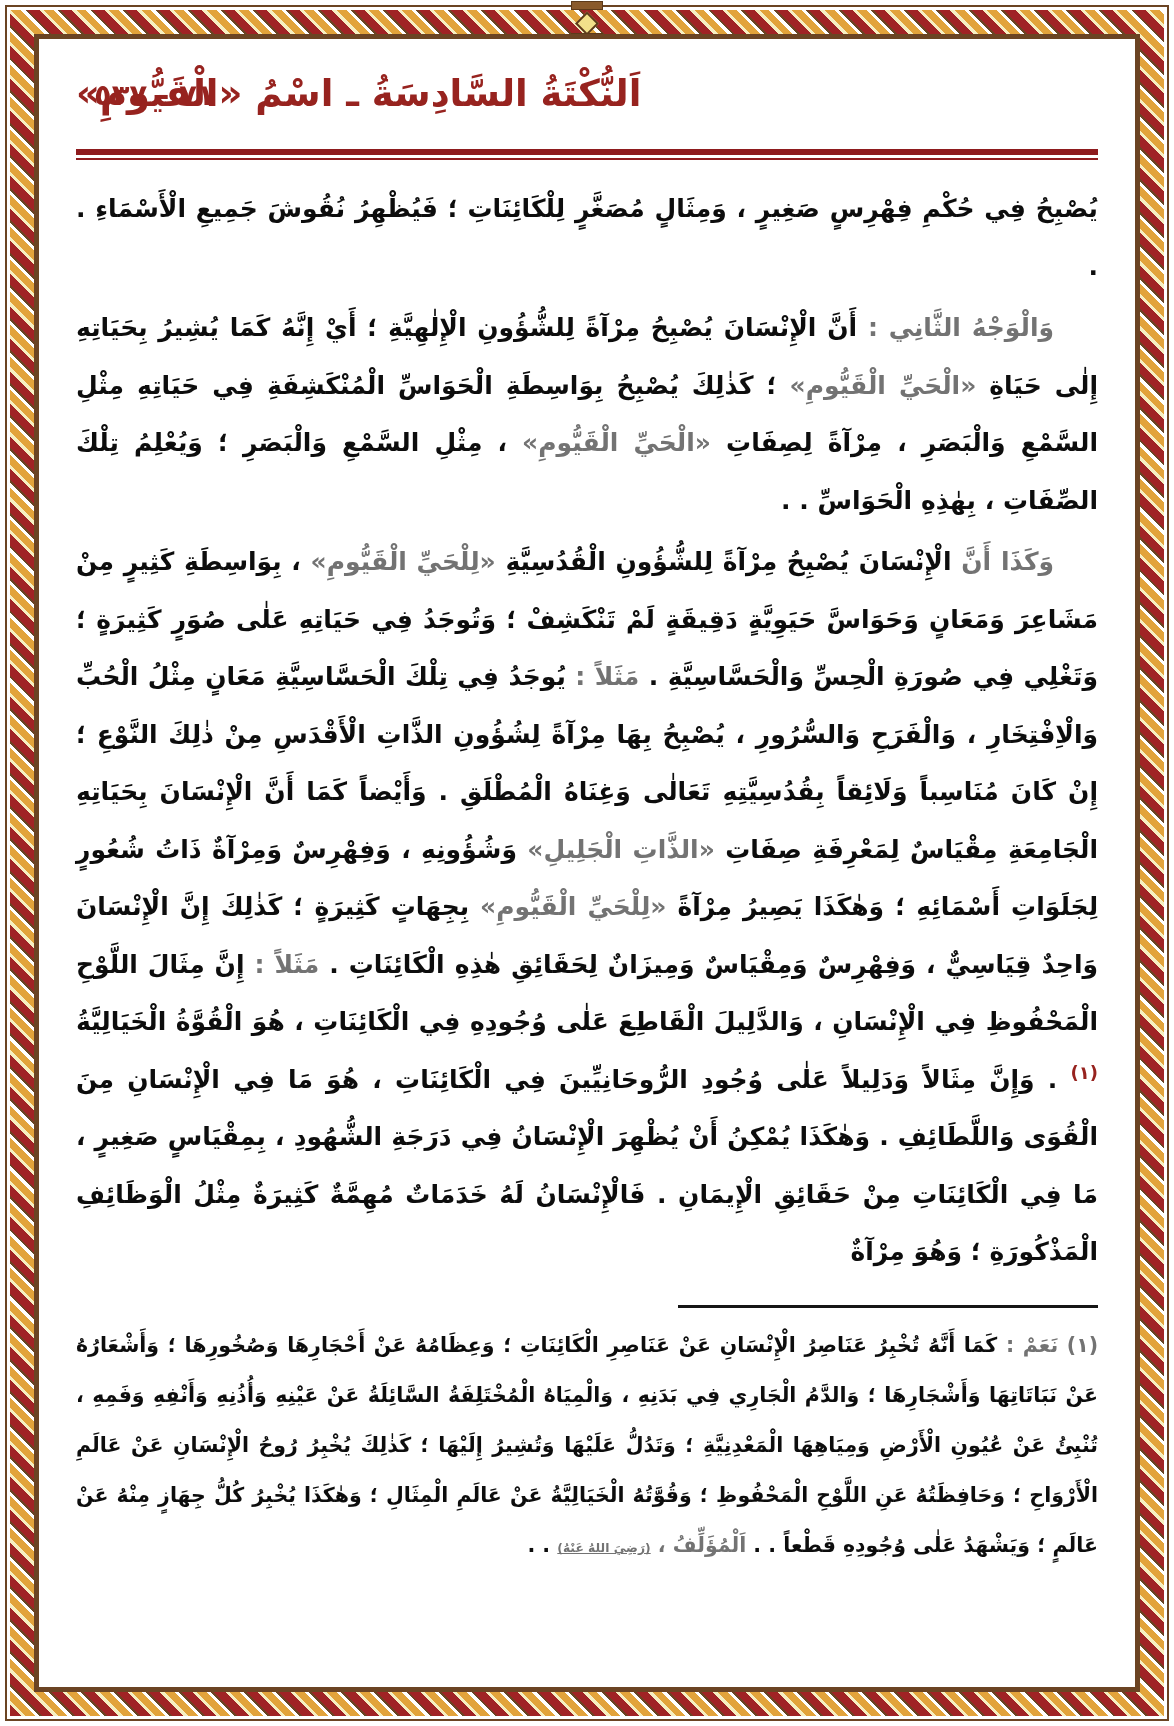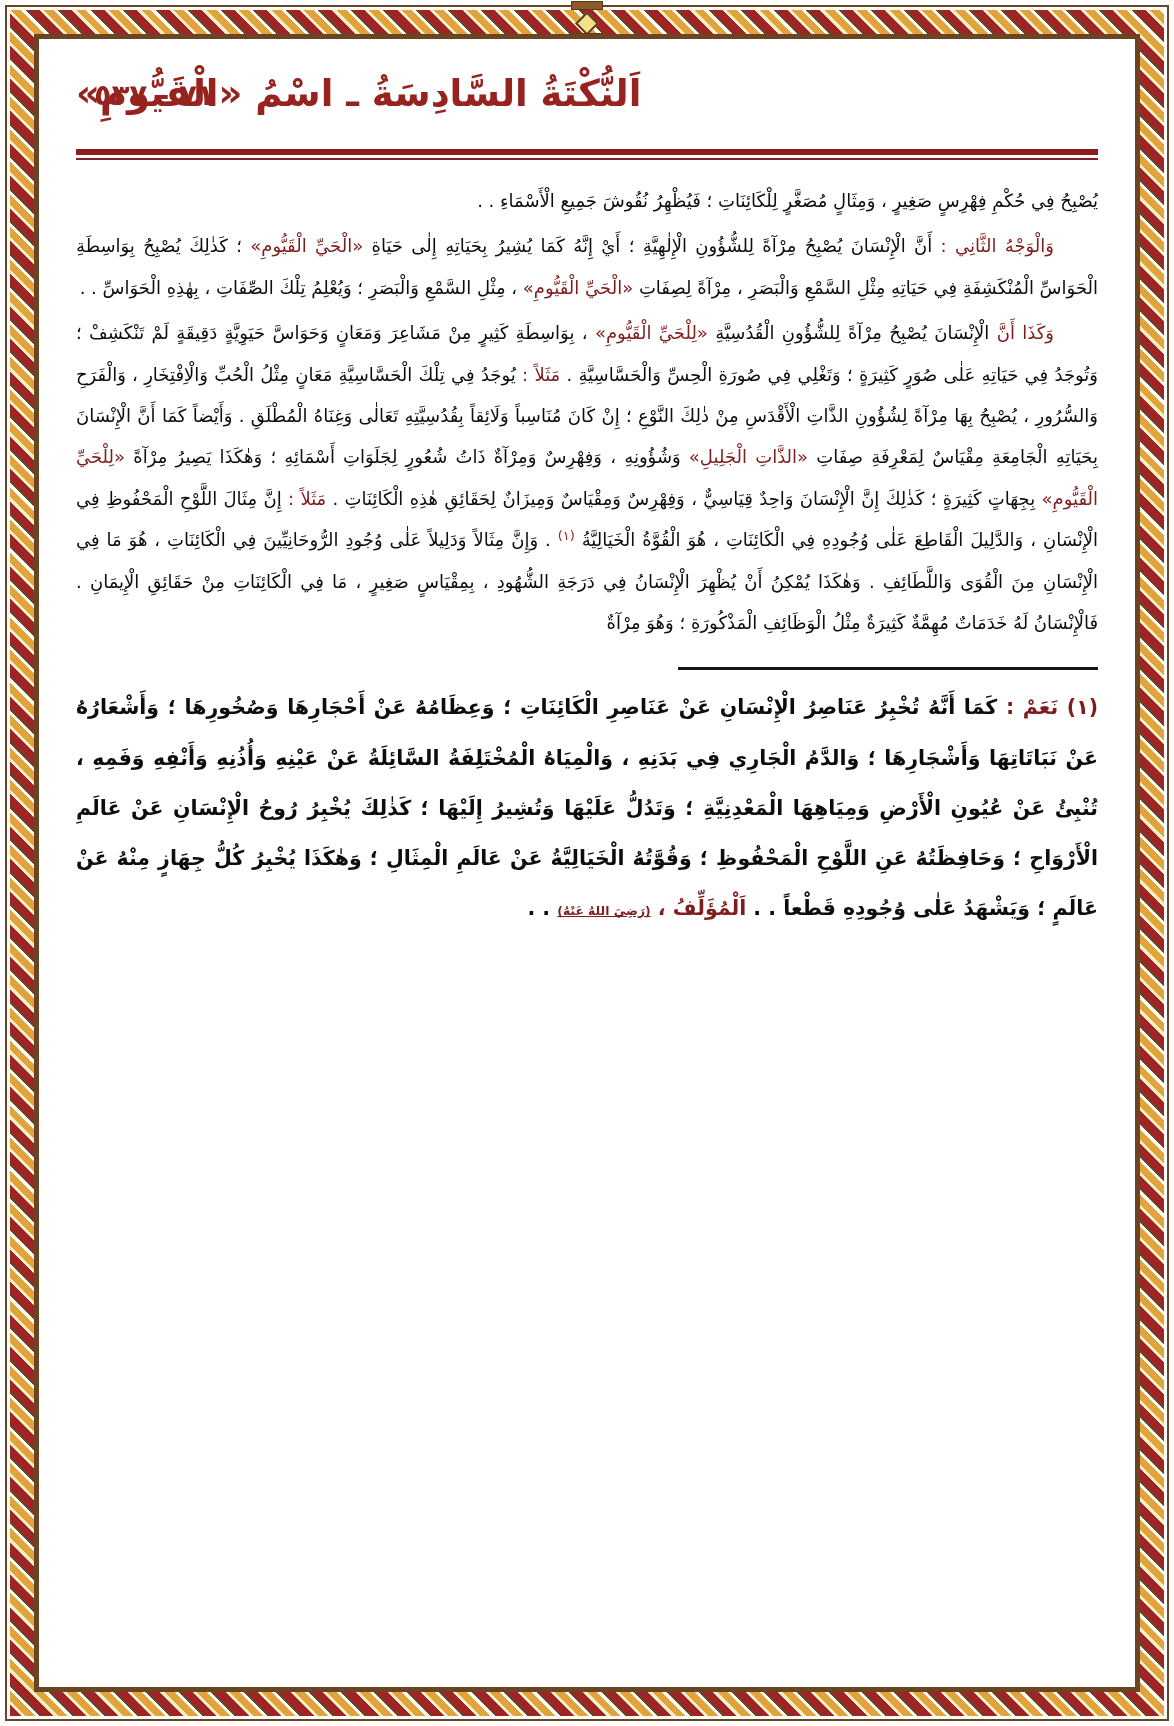--- a/index.html
+++ b/index.html
@@ -46,26 +46,26 @@
   }
   .title{
     text-align:left;color:#97231f;
     font-size:37px;font-weight:bold;padding-top:2px;
   }
   .rule{
     height:11px;margin-top:13px;
     background:linear-gradient(to bottom,#8e1b1e 0 6px,#ffffff 6px 9px,#8e1b1e 9px 11px);
   }
   .body-text{
-    margin-top:20px;font-size:18px;font-weight:normal;color:#0d0d0d;
+    margin-top:20px;font-size:25px;font-weight:bold;color:#0d0d0d;
     line-height:2.3;text-align:justify;
   }
   .para{margin:0 0 4px 0;}
   .para.indent{text-indent:44px;}
-  .red{color:#7f1d1d;}
+  .red{color:#737373;}
   .fn-ref{color:#97231f;font-size:0.72em;vertical-align:0.5em;}
   .footnote-sep{
     width:420px;border-top:3px solid #151515;margin-top:24px;
   }
   .footnote{
     margin-top:12px;font-size:20.5px;font-weight:bold;color:#0d0d0d;
     line-height:2.45;text-align:justify;
   }
   .seal{font-size:0.6em;letter-spacing:-0.5px;text-decoration:underline;}
 </style>

